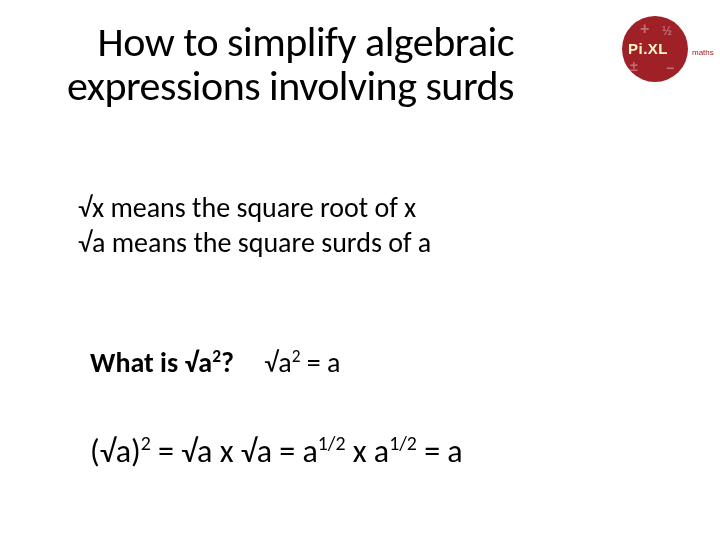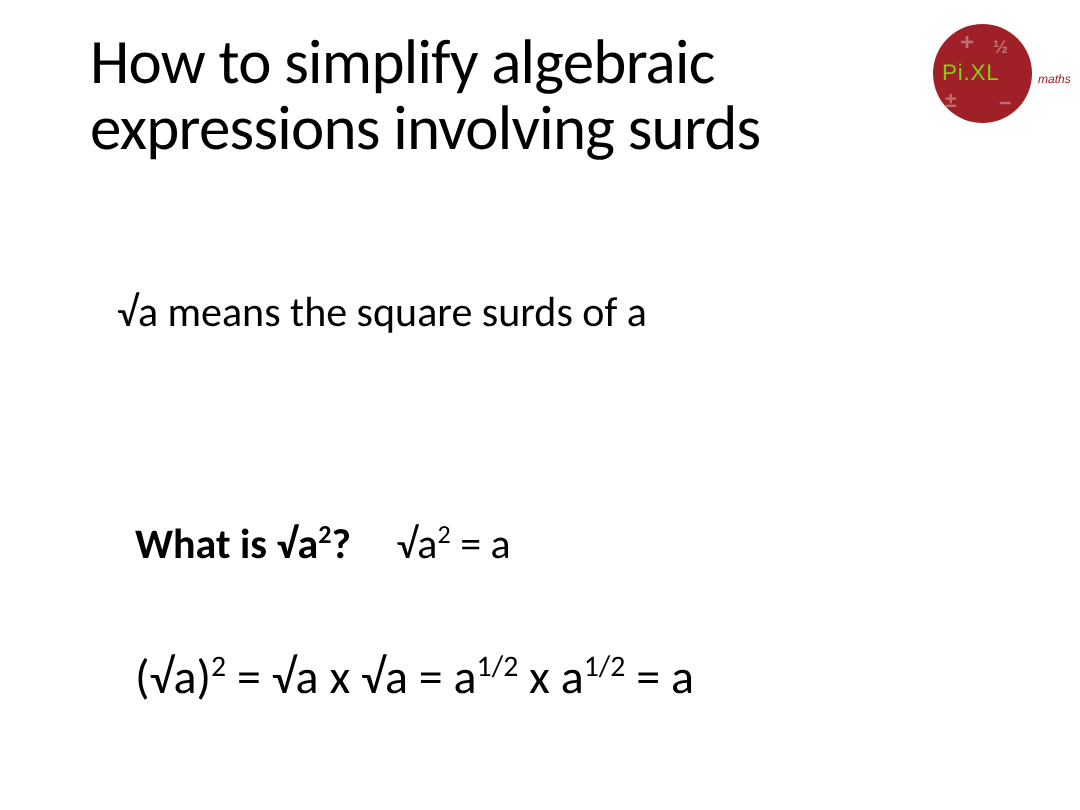--- a/index.html
+++ b/index.html
@@ -10,21 +10,21 @@
     font-family: Calibri, "Segoe UI", Arial, sans-serif;
     color: #000;
     position: relative;
     overflow: hidden;
   }
   .title-wrap {
     position: absolute;
     top: 20px;
     left: 0;
     width: 624px;
-    text-align: left;
+    text-align: right;
     padding: 0 110px 0 60px;
   }
   .title {
     font-size: 42px;
     line-height: 1.05;
     font-weight: 400;
     letter-spacing: -0.5px;
   }
   .logo {
     position: absolute;
@@ -38,40 +38,39 @@
     height: 66px;
     border-radius: 50%;
     background: #a02028;
     position: relative;
     overflow: hidden;
   }
   .logo-text {
     position: absolute;
     top: 24px;
     left: 6px;
-    color: #84cc16;
+    color: #fef9c3;
     font-family: Arial, sans-serif;
     font-size: 15px;
-    font-weight: normal;
+    font-weight: bold;
     letter-spacing: 0.5px;
   }
   .logo-sym {
     position: absolute;
     color: rgba(255,255,255,0.35);
     font-family: Arial, sans-serif;
     font-weight: bold;
   }
   .logo-sub {
     position: absolute;
     top: 32px;
     left: 70px;
     font-size: 8px;
     color: #a02028;
     font-family: Arial, sans-serif;
-    font-style: italic;
   }
   .block1 {
     position: absolute;
     top: 190px;
     left: 78px;
     font-size: 28px;
     line-height: 1.25;
   }
   .block2 {
     position: absolute;
@@ -105,20 +104,21 @@
     <span class="logo-sym" style="top:4px;left:18px;font-size:16px;">+</span>
     <span class="logo-sym" style="top:8px;left:40px;font-size:12px;">½</span>
     <span class="logo-sym" style="top:42px;left:8px;font-size:14px;">±</span>
     <span class="logo-sym" style="top:44px;left:44px;font-size:14px;">−</span>
     <span class="logo-text">Pi.XL</span>
   </div>
   <span class="logo-sub">maths</span>
 </div>
 
 <div class="block1">
+  <div>√x means the square root of x</div>
   <div>√a means the square surds of a</div>
 </div>
 
 <div class="block2">
   <span class="q">
     <span>What is √a</span><sup>2</sup><span>?</span>
   </span>
   <span class="ans">
     <span>√a</span><sup>2</sup><span> = a</span>
   </span>

